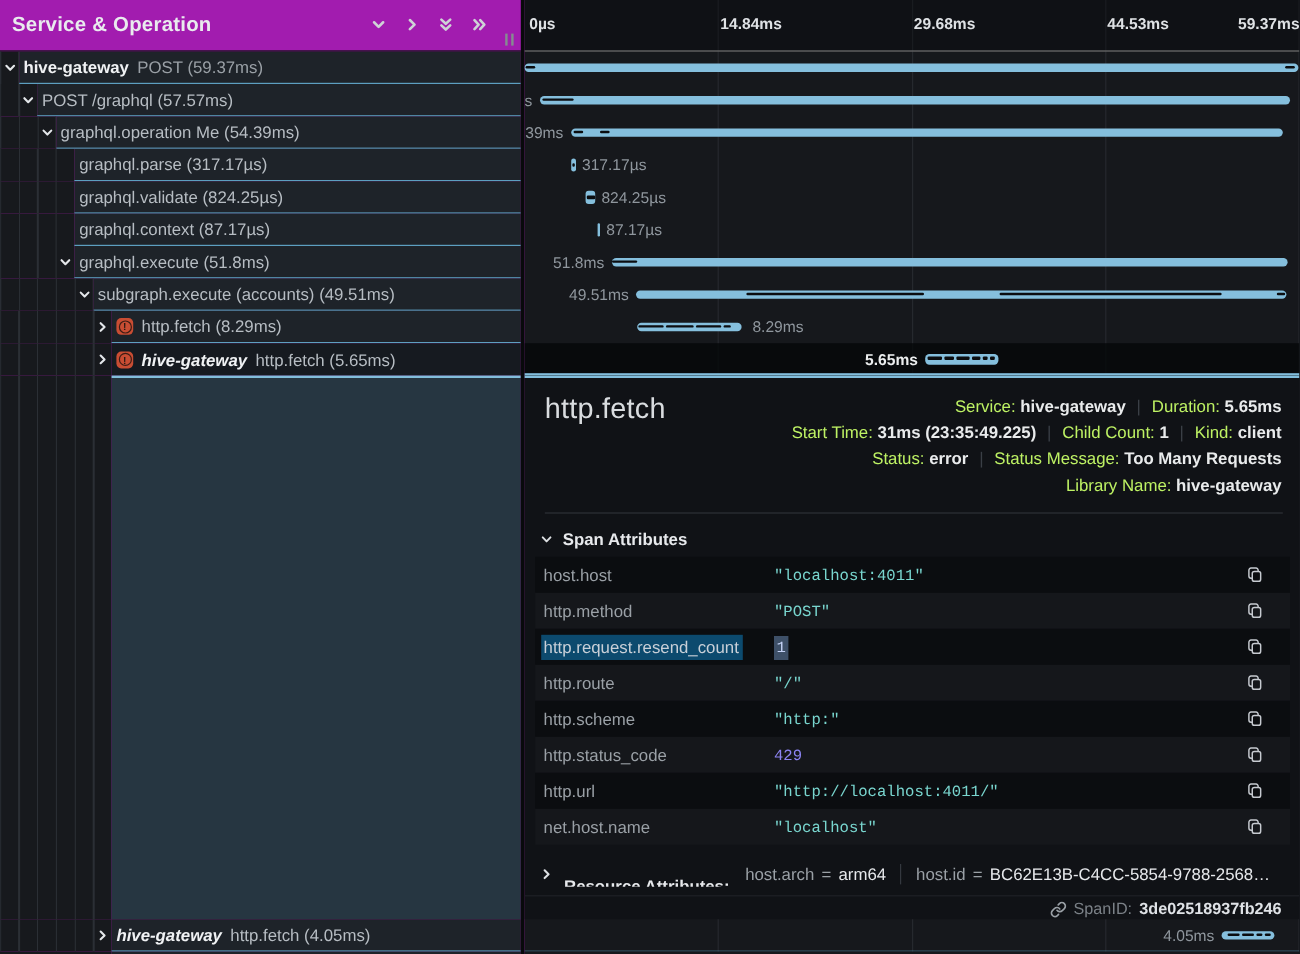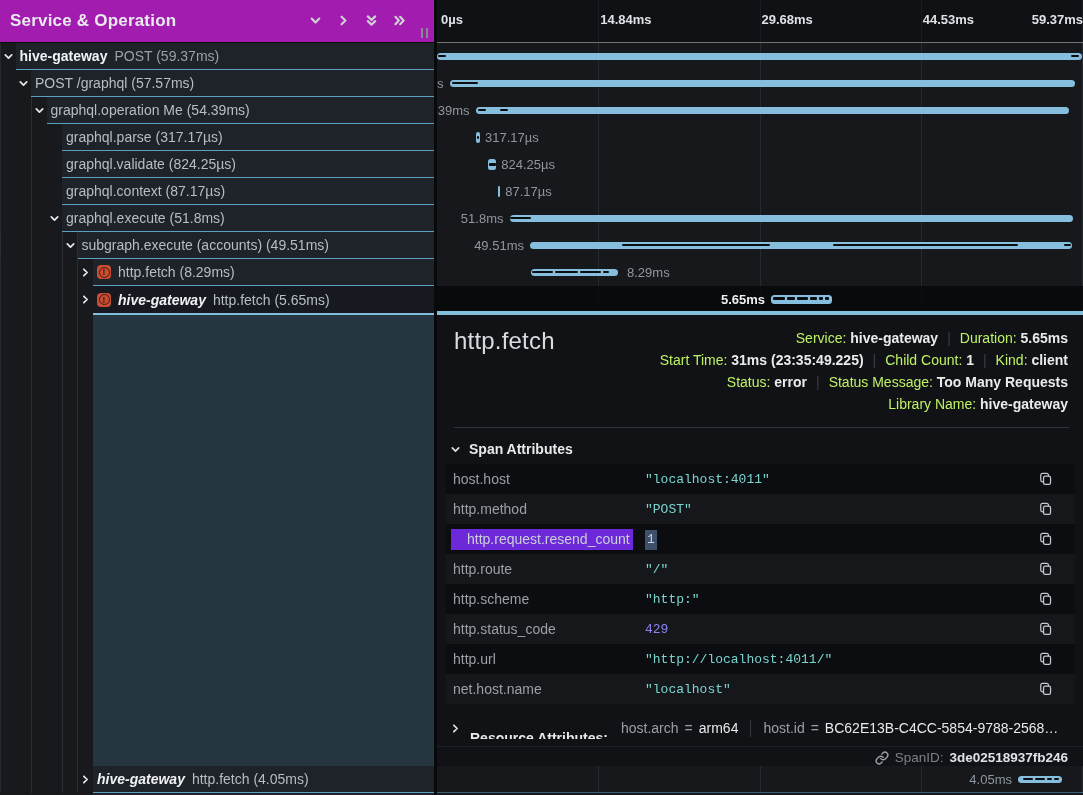--- a/index.html
+++ b/index.html
@@ -81,21 +81,21 @@
   .dp-meta-line .sep { display:inline-block; margin:0 9px; color:#3a3f46; font-weight:400; }
   .dp-divider { position:absolute; left:17px; right:14px; top:112px; height:1px; background:#2e3137; }
   .dp-attr-head { position:absolute; left:13px; top:123px; height:22px; display:flex; align-items:center; gap:8px; }
   .dp-attr-head .chev { color:#dcdfe2; display:flex; }
   .dp-attr-head .txt { font-size:14px; font-weight:bold; color:#e7e9ec; }
   .attr-table { position:absolute; left:9px; top:149px; width:629px; }
   .attr-row { position:relative; height:30px; display:flex; align-items:center; }
   .attr-row:nth-child(odd) { background:#0b0d10; }
   .attr-row:nth-child(even) { background:#15171b; }
   .attr-key { font-size:14px; color:#9aa0a6; padding-left:7px; width:199px; flex:0 0 auto; }
-  .attr-key .hl { background:#6d28d9; color:#c9d0d8; padding:2px 3px 3px 16px; margin-left:-2px; }
+  .attr-key .hl { background:#0c4a6e; color:#c9d0d8; padding:2px 3px 3px 2px; margin-left:-2px; }
   .attr-val { font-family:"Liberation Mono","DejaVu Sans Mono",monospace; font-size:13px; letter-spacing:0px; }
   .attr-val.string { color:#79d6cf; }
   .attr-val.number { color:#8c84f2; }
   .attr-val .hl { background:#3e5068; color:#c3d1f4; padding:2px 2px 3px 2px; }
   .copy-btn { position:absolute; right:22px; top:8px; width:14px; height:14px; color:#c6cad0; cursor:pointer; }
   .resource-line { position:absolute; left:13px; top:402px; height:22px; display:flex; align-items:center; white-space:nowrap; max-width:625px; overflow:hidden; }
   .resource-line .chev { color:#dcdfe2; display:flex; margin-right:9px; }
   .resource-line .txt { font-size:14px; font-weight:bold; color:#e7e9ec; margin-right:13px;margin-top:20px; }
   .resource-line .rk { font-size:14px; color:#9aa0a6; }
   .resource-line .req { font-size:14px; color:#9aa0a6; margin:0 6px; }

